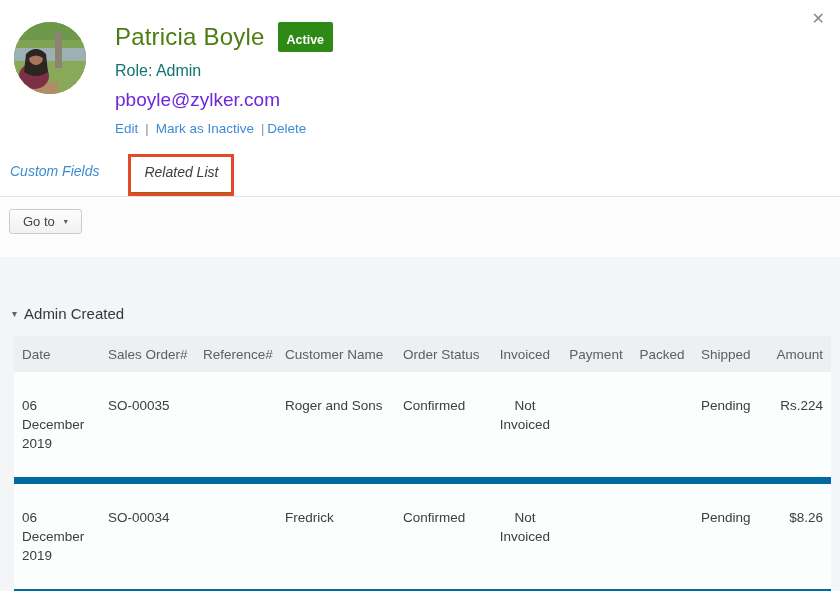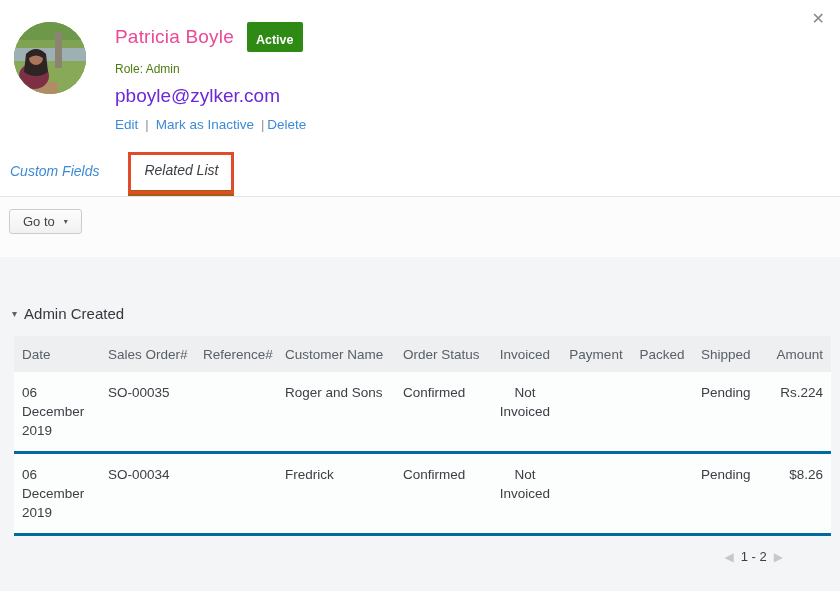--- a/index.html
+++ b/index.html
@@ -14,47 +14,47 @@
 
   
   .profile-header { position: relative; height: 140px; padding: 22px 0 0 115px; background: #fff; }
   .avatar {
     position: absolute; left: 14px; top: 22px;
     width: 72px; height: 72px; border-radius: 50%;
     overflow: hidden; background: #86a65a;
   }
   .avatar svg { display: block; }
   .name-row { display: flex; align-items: center; gap: 13px; }
-  .user-name { font-size: 19px; color: #ec4899; font-weight: 500; letter-spacing: .2px; }
+  .user-name { font-size: 24px; color: #4d7c0f; font-weight: 500; letter-spacing: .2px; }
   .status-badge {
     background: #2e8a15; color: #fff; font-size: 12.5px; font-weight: bold;
     padding: 12px 9px 5px; border-radius: 2px; line-height: 1;
   }
-  .user-role  { margin-top: 10px; font-size: 12px; color: #4d7c0f; }
+  .user-role  { margin-top: 10px; font-size: 16px; color: #0f766e; }
   .user-email { margin-top: 9px;  font-size: 19px; color: #6d28d9; }
   .action-links { margin-top: 10px; display: flex; align-items: center; font-size: 13.5px; }
   .link { color: #3e8bd5; cursor: pointer; }
   .sep { color: #8c9196; margin: 0 7px; font-size: 13px; }
   .sep.tight { margin: 0 3px 0 7px; }
   .close-btn {
     position: absolute; top: 11px; right: 15px;
     font-size: 16px; color: #85898d; cursor: pointer; line-height: 1;
   }
 
   
   .tab-bar {
     position: relative; height: 57px; padding-left: 8px;
     display: flex; align-items: flex-end;
     border-bottom: 1px solid #e1e4e7; background: #fff; font-style: italic;
   }
   .tab { font-size: 14px; cursor: pointer; }
   .tab-inactive { color: #3e8bd5; padding: 0 10px 17px 2px; }
   .tab-active {
     position: relative; color: #3a3f44; margin-left: 19px;
-    padding: 10px 16px 12px; border-bottom: 6px solid #a16207;
+    padding: 10px 16px 12px; border-bottom: 4px solid #a16207;
   }
   .annotation-box {
     position: absolute; left: 0; right: 0; top: 0; bottom: -4px;
     border: 3px solid #e14a2b; pointer-events: none;
   }
 
   
   .goto-bar { height: 60px; background: #fcfcfc; }
   .goto-btn {
     display: inline-flex; align-items: center; gap: 9px;
@@ -77,22 +77,22 @@
     margin: 14px 9px 0 14px; width: 817px;
     border-collapse: collapse; table-layout: fixed;
   }
   .orders th {
     background: #edeff1; color: #596066; font-weight: normal;
     font-size: 13.5px; text-align: left; padding: 10px 8px;
     white-space: nowrap; overflow: hidden; height: 36px;
   }
   .orders td {
     background: #fcfdfd; font-size: 13.5px; color: #3c4045;
-    vertical-align: top; padding: 11px 8px; line-height: 19px;
-    border-bottom: 3px solid #0369a1;
+    vertical-align: top; padding: 24px 8px; line-height: 19px;
+    border-bottom: 7px solid #0369a1;
   }
   .orders tbody tr { height: 77px; }
   .col-center { text-align: center !important; }
   .col-right  { text-align: right !important; }
   .link-cell  { color: #3e8bd5; cursor: pointer; }
 
   .pagination {
     display: flex; justify-content: flex-end; align-items: center;
     padding: 13px 57px 0 0; gap: 7px; font-size: 13px; color: #3c4045;
   }

